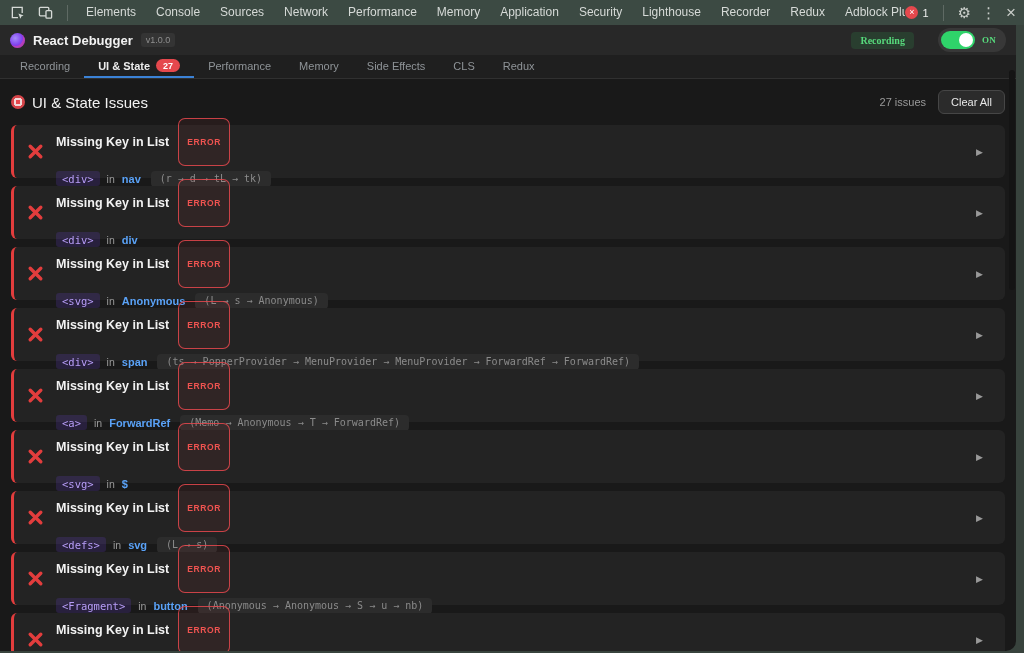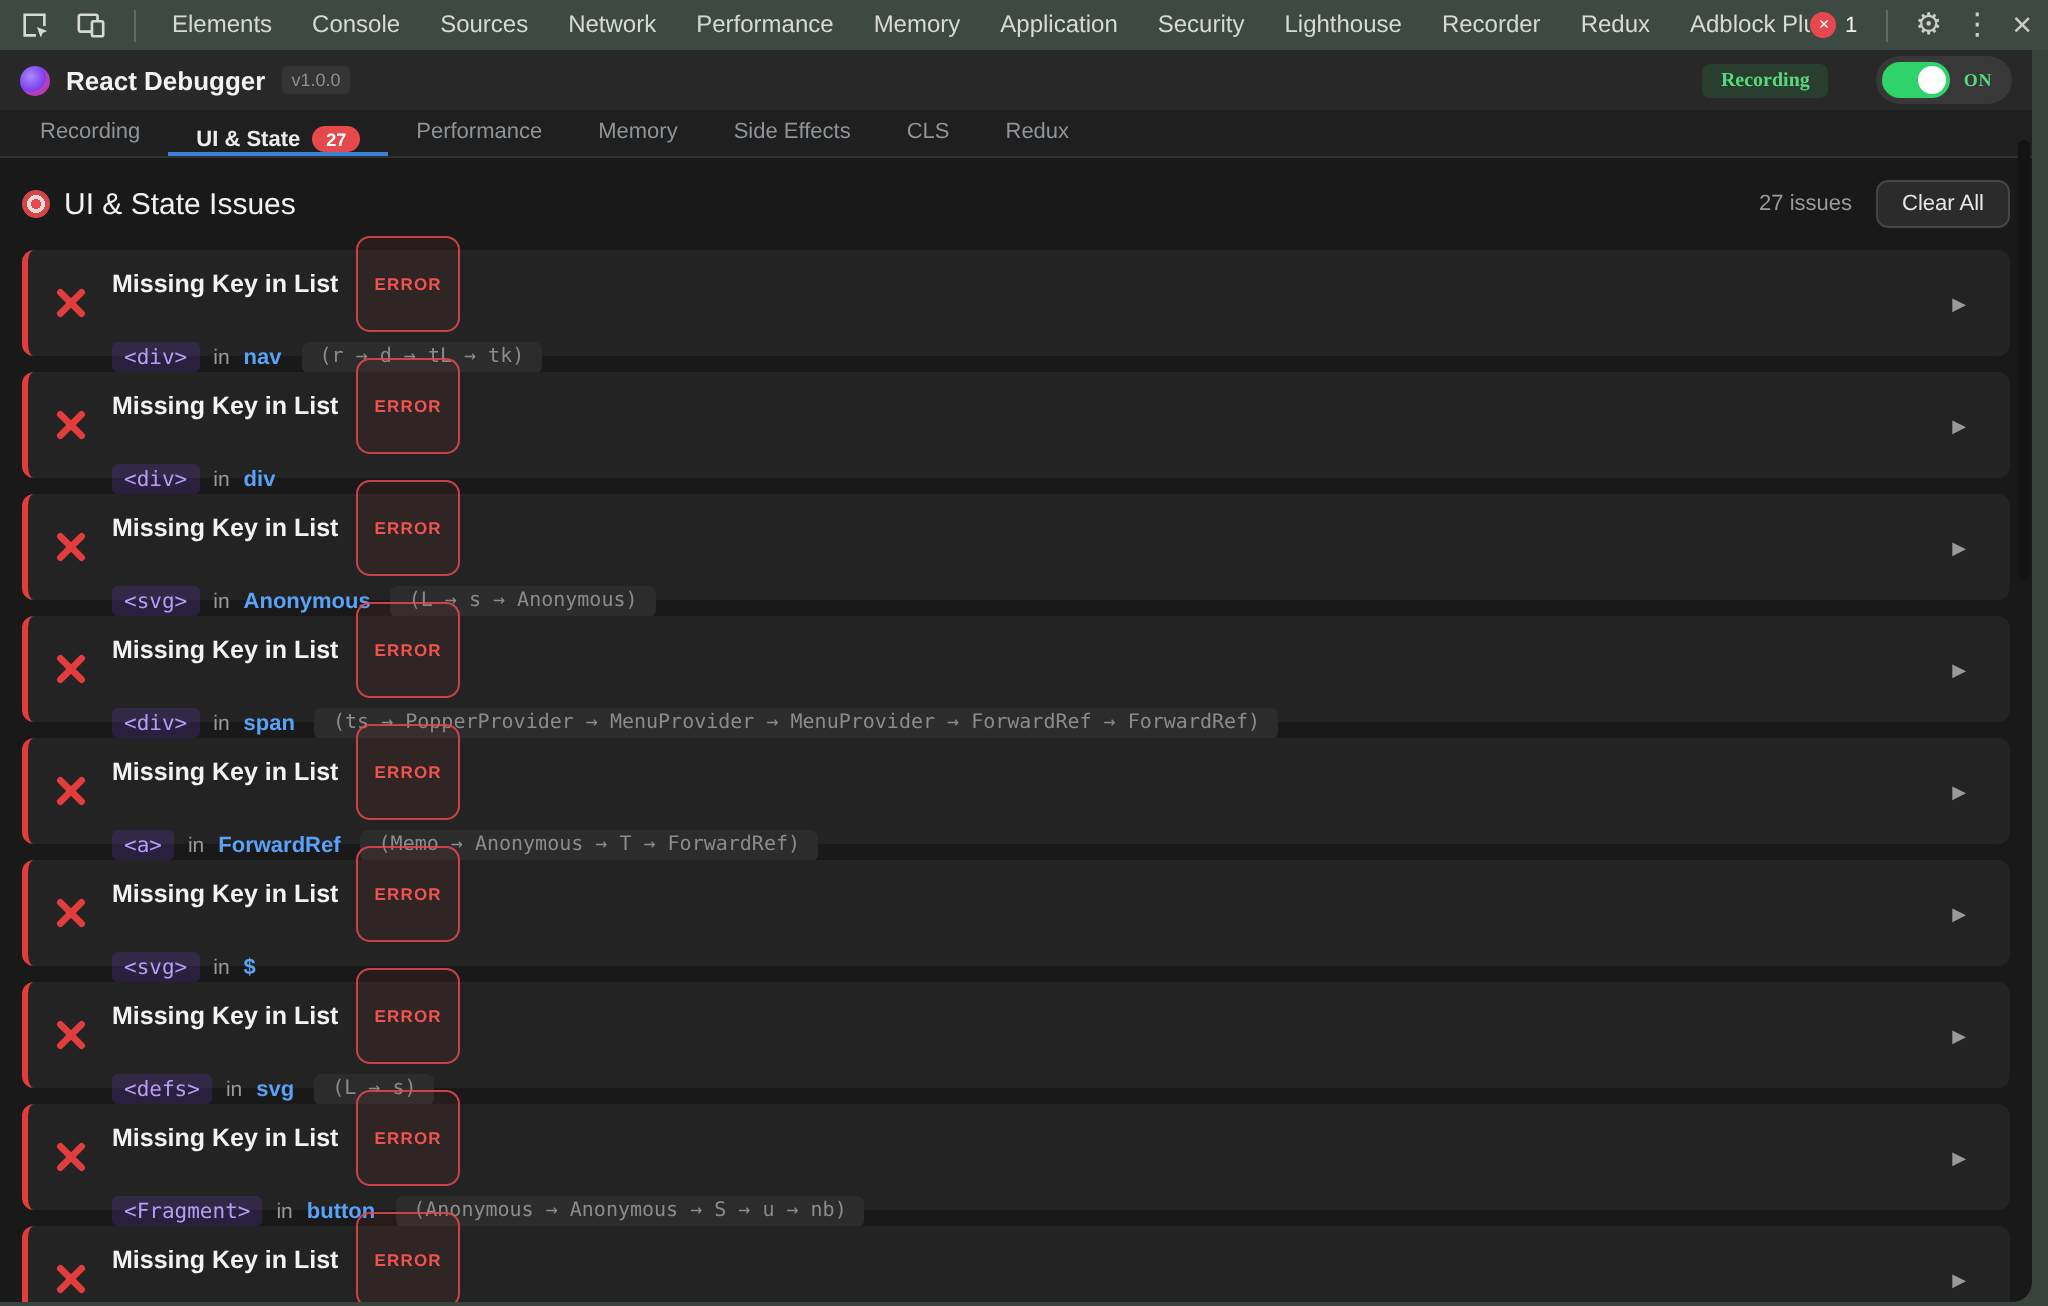--- a/index.html
+++ b/index.html
@@ -39,21 +39,21 @@
   .toggle-pill { display:flex; align-items:center; gap:7px; background:#383838; border-radius:13px;
     padding:3px 10px 3px 3px; cursor:pointer; }
   .toggle-switch { width:34px; height:18px; border-radius:9px; background:#2fd36a; position:relative; }
   .toggle-knob { position:absolute; top:2px; right:2px; width:14px; height:14px; border-radius:50%; background:#fff; }
   .toggle-label { font-size:9px; font-weight:bold; color:#57d97c; letter-spacing:0.3px; }
 
   
   .rd-tabs { height:24px; background:#1f1f1f; border-bottom:1px solid #303030; display:flex; align-items:stretch; padding-left:6px; }
   .rd-tab { display:flex; align-items:center; gap:6px; padding:0 14px; font-size:11px; color:#8f9498;
     cursor:pointer; border-bottom:2px solid transparent; white-space:nowrap; }
-  .rd-tab.active { color:#ececec; font-weight:bold; border-bottom-color:#3b82d6;align-items:flex-end; }
+  .rd-tab.active { color:#ececec; font-weight:bold; border-bottom-color:#3b82d6; }
   .rd-tab-badge { background:#e5484d; color:#fff; font-size:9px; font-weight:bold; padding:1.5px 7px; border-radius:9px; }
 
   
   .content { padding:10px 11px 0 11px; }
   .issues-header { display:flex; align-items:center; height:26px; margin-bottom:10px; }
   .target-icon { width:14px; height:14px; border-radius:50%; margin-right:7px; flex:0 0 auto;
     background:radial-gradient(circle, #e5484d 0 2.5px, #f2d9d9 2.5px 4.5px, #d6454a 4.5px 7px); }
   .issues-title { font-size:15px; font-weight:normal; color:#f2f2f2; }
   .issues-header-right { margin-left:auto; display:flex; align-items:center; gap:12px; }
   .issues-count { font-size:11px; color:#9a9a9a; }

